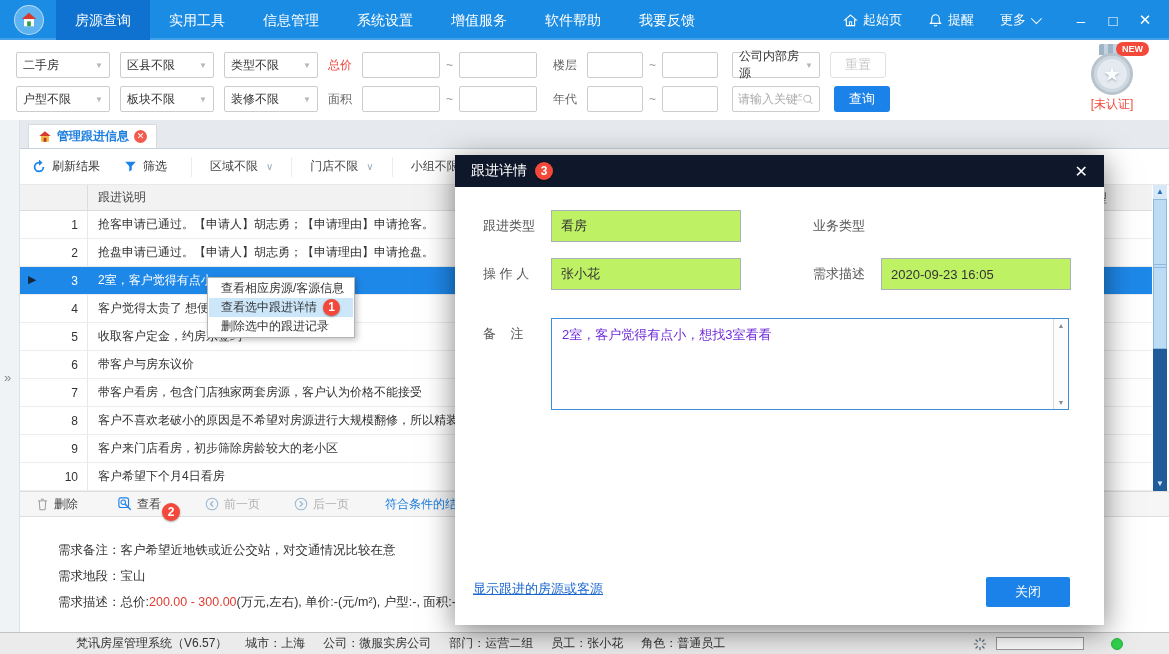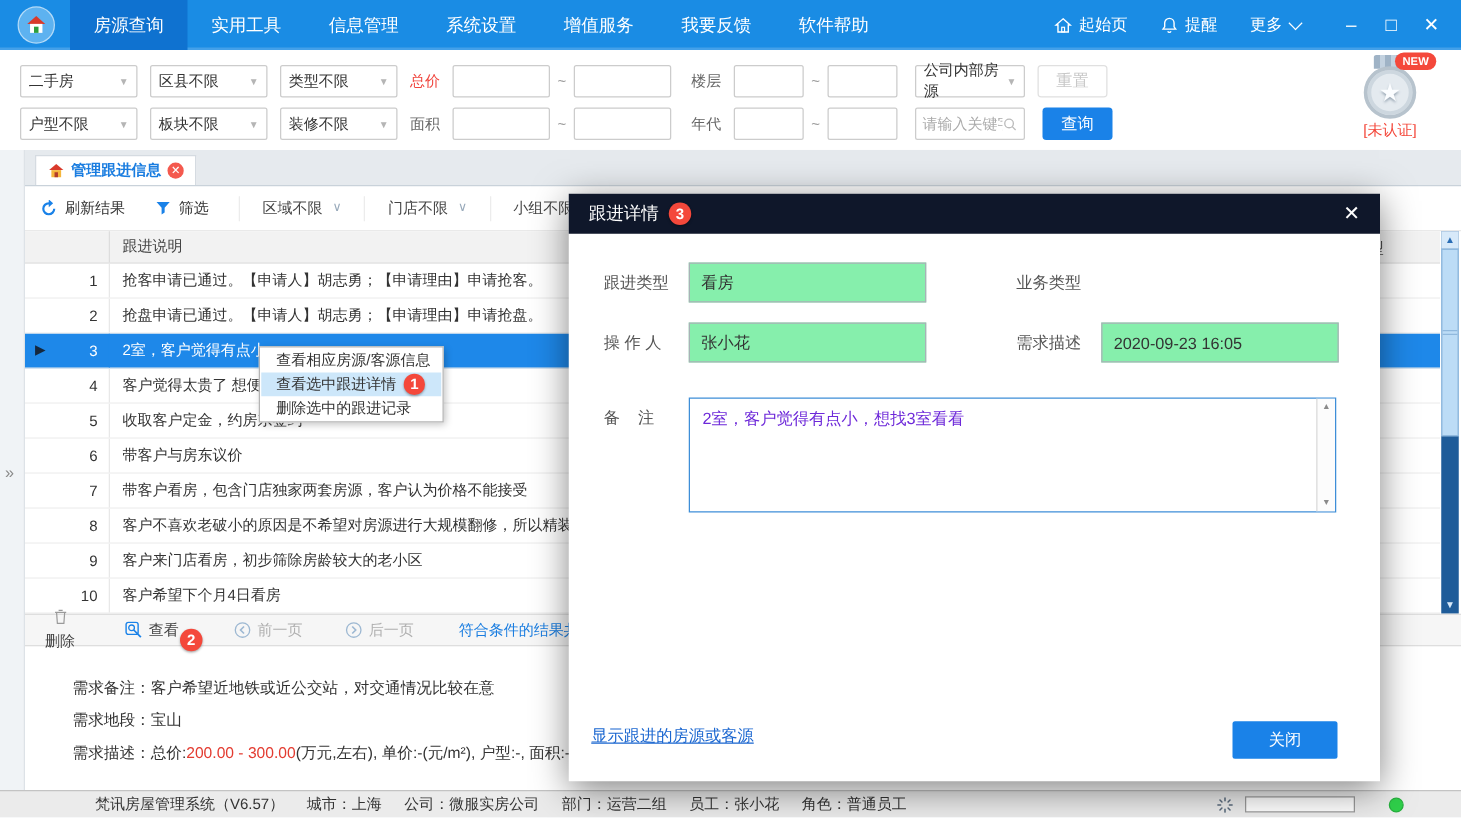--- a/index.html
+++ b/index.html
@@ -73,41 +73,41 @@
 
   .vscroll { position:absolute; top:36px; right:2px; width:14px; height:306px; background:#1f5c99; }
   .vs-up { position:absolute; top:0; left:0; width:14px; height:14px; background:#d7e9f9; color:#2a6db5; font-size:8px; text-align:center; line-height:14px; }
   .vs-thumb { position:absolute; top:14px; left:0; width:14px; height:150px; background:#bcdcf6; border:1px solid #8fb8dd; }
   .vs-grip { margin-top:64px; border-top:1px solid #8fb8dd; border-bottom:1px solid #8fb8dd; height:4px; }
   .vs-down { position:absolute; bottom:0; left:0; width:14px; height:14px; color:#d7e9f9; font-size:8px; text-align:center; line-height:14px; }
 
   .actionbar { position:absolute; top:342px; left:0; right:0; height:26px; background:#f6f6f6; border-top:1px solid #dedede; border-bottom:1px solid #dedede; display:flex; align-items:center; color:#444; }
   .abtn { display:flex; align-items:center; gap:5px; cursor:pointer; position:relative; }
   .abtn.disabled { color:#b0b0b0; cursor:default; }
-  .ab-delete { margin-left:16px;flex-direction:column; } .ab-view { margin-left:40px; } .ab-prev { margin-left:44px; } .ab-next { margin-left:34px; }
+  .ab-delete { margin-left:16px; } .ab-view { margin-left:40px; } .ab-prev { margin-left:44px; } .ab-next { margin-left:34px; }
   .result-count { margin-left:36px; color:#1a7de0; }
   .badge { width:18px; height:18px; border-radius:50%; background:#f4483b; color:#fff; font-size:12px; font-weight:bold; display:inline-flex; align-items:center; justify-content:center; box-shadow:0 1px 2px rgba(0,0,0,.35); }
   .badge.b2 { position:absolute; right:-19px; bottom:-8px; }
 
   .demand { position:absolute; top:368px; left:0; right:0; bottom:0; padding:20px 0 0 38px; font-size:12.5px; color:#333; line-height:26px; }
   .price-red { color:#e33b30; }
 
   
   .ctx { position:absolute; left:207px; top:277px; width:148px; background:#fff; border:1px solid #b4b4b4; box-shadow:2px 2px 6px rgba(0,0,0,.25); z-index:50; padding:1px; }
   .ctx-item { height:19px; line-height:19px; padding-left:12px; color:#333; white-space:nowrap; cursor:pointer; display:flex; align-items:center; }
   .ctx-item.hl { background:#cde7fa; }
   .ctx-item .badge { width:17px; height:17px; margin-left:6px; }
 
   
   .modal { position:absolute; left:455px; top:155px; width:649px; height:470px; background:#fff; box-shadow:0 6px 28px rgba(0,0,0,.5); z-index:100; }
   .m-head { height:32px; background:#0f172a; display:flex; align-items:center; padding:12px 16px; color:#fff; font-size:14px; }
   .m-head .badge { margin-left:8px; width:18px; height:18px; }
   .m-close { margin-left:auto; font-size:16px; color:#fff; cursor:pointer; }
   .m-label { position:absolute; width:66px; color:#555; font-size:13px; line-height:32px; white-space:pre; }
-  .m-input { position:absolute; height:32px; width:190px; background:#86efac; border:1px solid #a9b1b7; font-size:13px; color:#333; padding:0 9px; font-family:inherit; }
+  .m-input { position:absolute; height:32px; width:190px; background:#bef264; border:1px solid #a9b1b7; font-size:13px; color:#333; padding:0 9px; font-family:inherit; }
   .remark-box { position:absolute; left:96px; top:163px; width:518px; height:92px; border:1px solid #3e8ed8; background:#fff; }
   .remark-text { position:absolute; left:0; top:0; right:16px; bottom:0; padding:7px 10px; font-size:13px; color:#6d28d9; }
   .remark-scroll { position:absolute; right:0; top:0; bottom:0; width:15px; border-left:1px solid #d9d9d9; background:#fcfcfc; color:#8a8a8a; font-size:7px; display:flex; flex-direction:column; justify-content:space-between; align-items:center; padding:3px 0; }
   .m-link { position:absolute; left:18px; bottom:27px; color:#1a66d0; font-size:13px; text-decoration:underline; cursor:pointer; }
   .m-btn-close { position:absolute; right:34px; bottom:18px; width:84px; height:30px; background:#1a82e8; color:#fff; border:none; border-radius:2px; font-size:13px; cursor:pointer; }
 
   
   .statusbar { position:absolute; bottom:0; left:0; width:100%; height:22px; background:#ebebeb; border-top:1px solid #c3c3c3; display:flex; align-items:center; padding-left:76px; font-size:12px; color:#333; }
   .statusbar span { margin-right:18px; }
   .sb-right { position:absolute; right:10px; display:flex; align-items:center; gap:9px; }
@@ -128,22 +128,22 @@
         <rect x="4.5" y="9" width="11" height="8" fill="#ffffff"></rect>
         <rect x="8" y="11.5" width="4" height="5.5" fill="#2e9e3f"></rect>
       </svg>
     </div>
     <nav class="menu">
       <div class="menu-item active">房源查询</div>
       <div class="menu-item">实用工具</div>
       <div class="menu-item">信息管理</div>
       <div class="menu-item">系统设置</div>
       <div class="menu-item">增值服务</div>
+      <div class="menu-item">软件帮助</div>
       <div class="menu-item">我要反馈</div>
-      <div class="menu-item">软件帮助</div>
     </nav>
     <div class="top-right">
       <div class="titem">
         <svg width="15" height="15" viewBox="0 0 16 16">
             <path d="M8 2.2 L14 7.4 H12.4 V13.4 H3.6 V7.4 H2 Z" fill="none" stroke="#fff" stroke-width="1.2"></path>
             <rect x="6.8" y="9.4" width="2.4" height="4" fill="none" stroke="#fff" stroke-width="1"></rect>
           </svg>
         <span>起始页</span>
       </div>
       <div class="titem">

